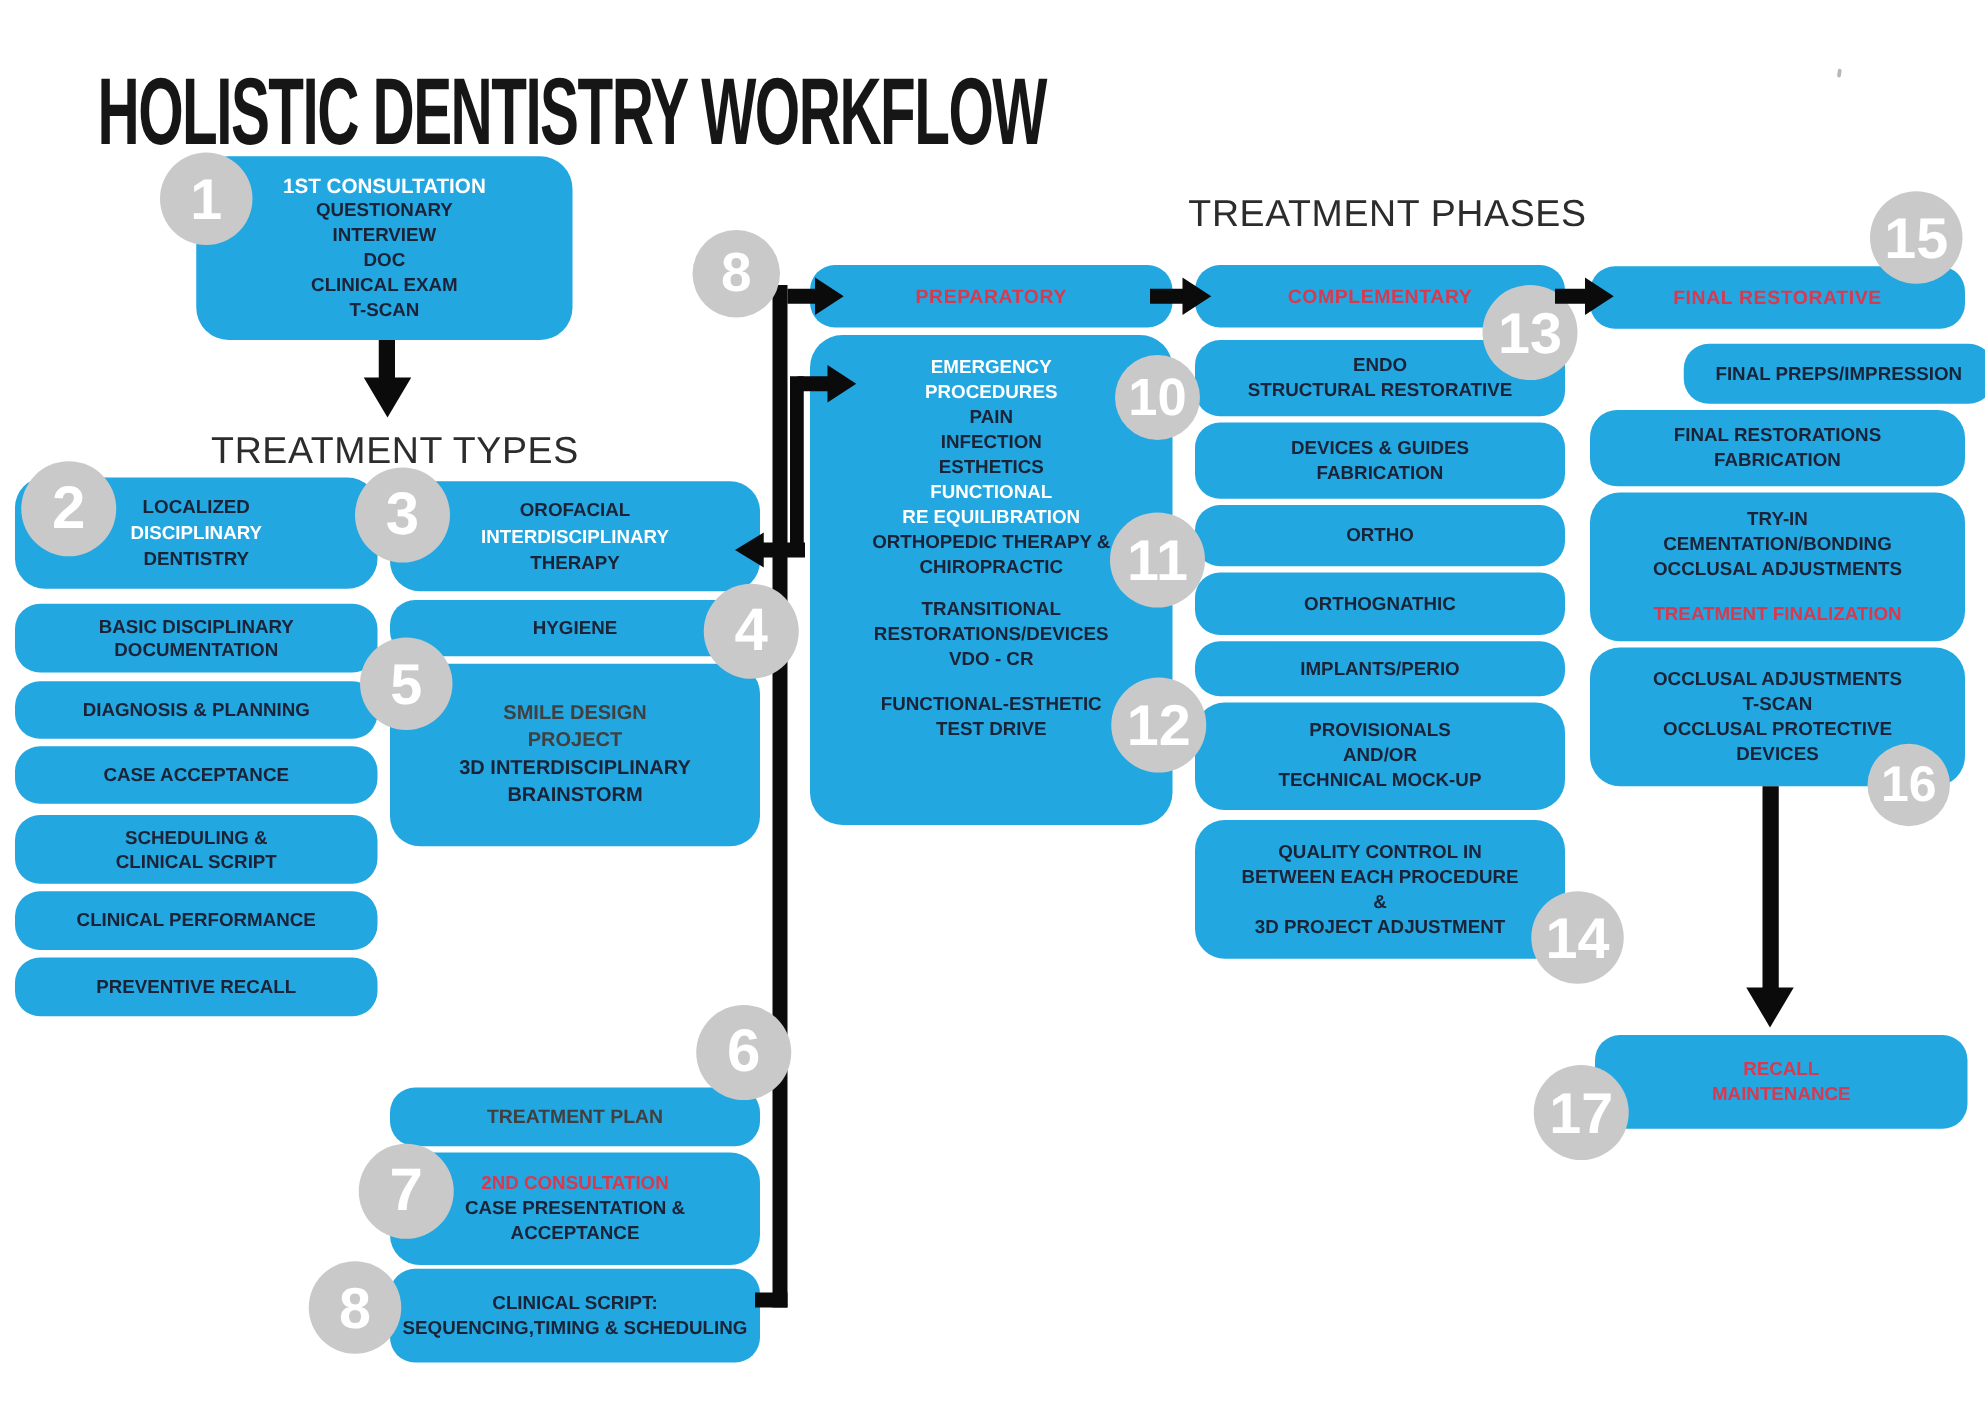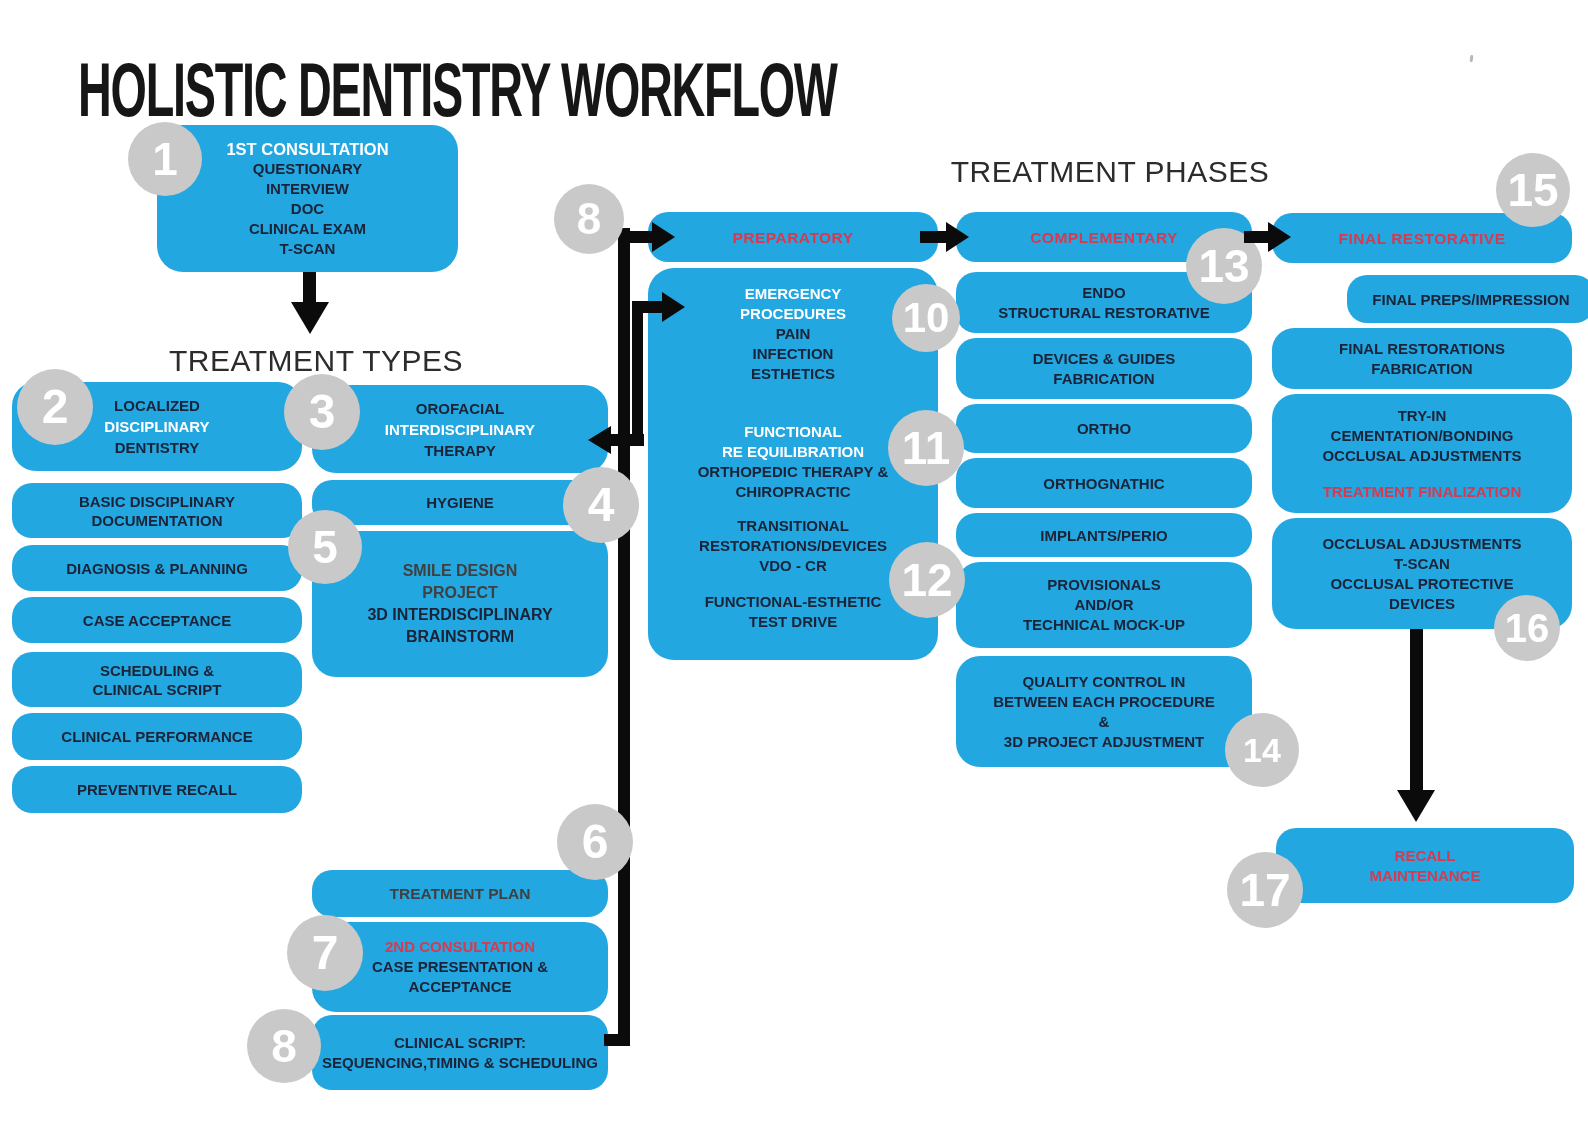--- a/index.html
+++ b/index.html
@@ -20,21 +20,21 @@
   .circle{position:absolute;background:#c9c9c9;border-radius:50%;display:flex;align-items:center;
           justify-content:center;color:#ffffff;font-weight:700;z-index:6;line-height:1;}
   .vl,.hl{position:absolute;background:#0b0b0b;z-index:2;}
   .ah{position:absolute;width:0;height:0;z-index:2;}
   .ah.r{border-top:15px solid transparent;border-bottom:15px solid transparent;border-left:23px solid #0b0b0b;}
   .ah.l{border-top:14px solid transparent;border-bottom:14px solid transparent;border-right:23px solid #0b0b0b;}
   .ah.d{border-left:19px solid transparent;border-right:19px solid transparent;border-top:32px solid #0b0b0b;}
   .z7{z-index:7;}
   .speck{position:absolute;left:1470px;top:55px;width:3px;height:7px;background:#b7b7b7;
          border-radius:2px;transform:rotate(8deg);z-index:1;}
-  .gap14{margin-top:14px;} .gap16{margin-top:16px;} .gap38{margin-top:38px;}
+  .gap14{margin-top:14px;} .gap16{margin-top:16px;} .gap38{}
   .lh20 .ln{line-height:20px;} .lh21 .ln{line-height:21px;} .lh22 .ln{line-height:22px;}
 </style>
 </head>
 <body>
 
 <div id="canvas">
 
   <div class="title">HOLISTIC DENTISTRY WORKFLOW</div>
   <div class="heading" style="left:120px;top:344px;width:392px;">TREATMENT TYPES</div>
   <div class="heading" style="left:930px;top:155px;width:360px;">TREATMENT PHASES</div>
@@ -234,21 +234,21 @@
     </div>
   <div class="circle" style="left:888px;top:410px;width:76px;height:76px;font-size:46px;">
       <span>11</span>
     </div>
   <div class="circle" style="left:889px;top:542px;width:76px;height:76px;font-size:46px;">
       <span>12</span>
     </div>
   <div class="circle" style="left:1186px;top:228px;width:76px;height:76px;font-size:46px;">
       <span>13</span>
     </div>
-  <div class="circle" style="left:1225px;top:713px;width:74px;height:74px;font-size:34px;">
+  <div class="circle" style="left:1225px;top:713px;width:74px;height:74px;font-size:46px;">
       <span>14</span>
     </div>
   <div class="circle" style="left:1496px;top:153px;width:74px;height:74px;font-size:46px;">
       <span>15</span>
     </div>
   <div class="circle" style="left:1494px;top:595px;width:66px;height:66px;font-size:40px;">
       <span>16</span>
     </div>
   <div class="circle" style="left:1227px;top:852px;width:76px;height:76px;font-size:46px;">
       <span>17</span>

